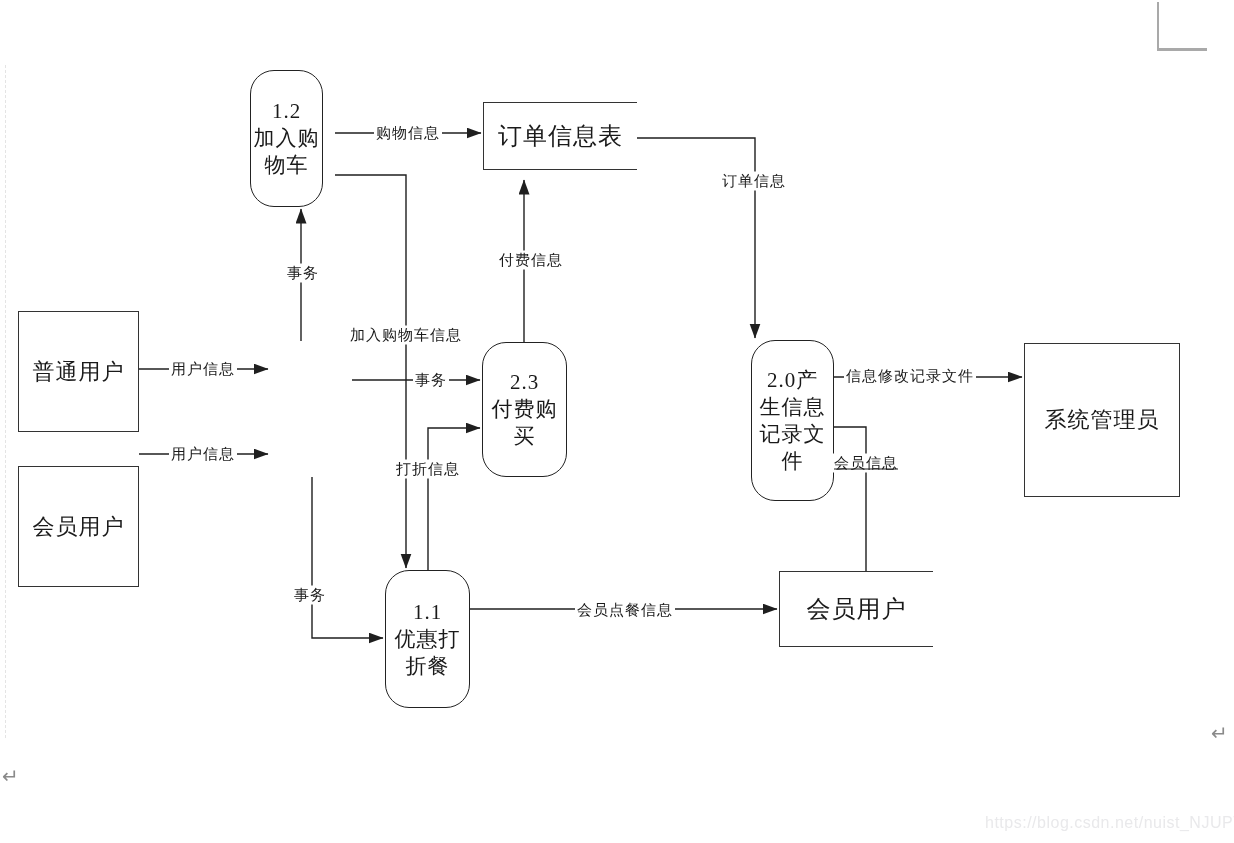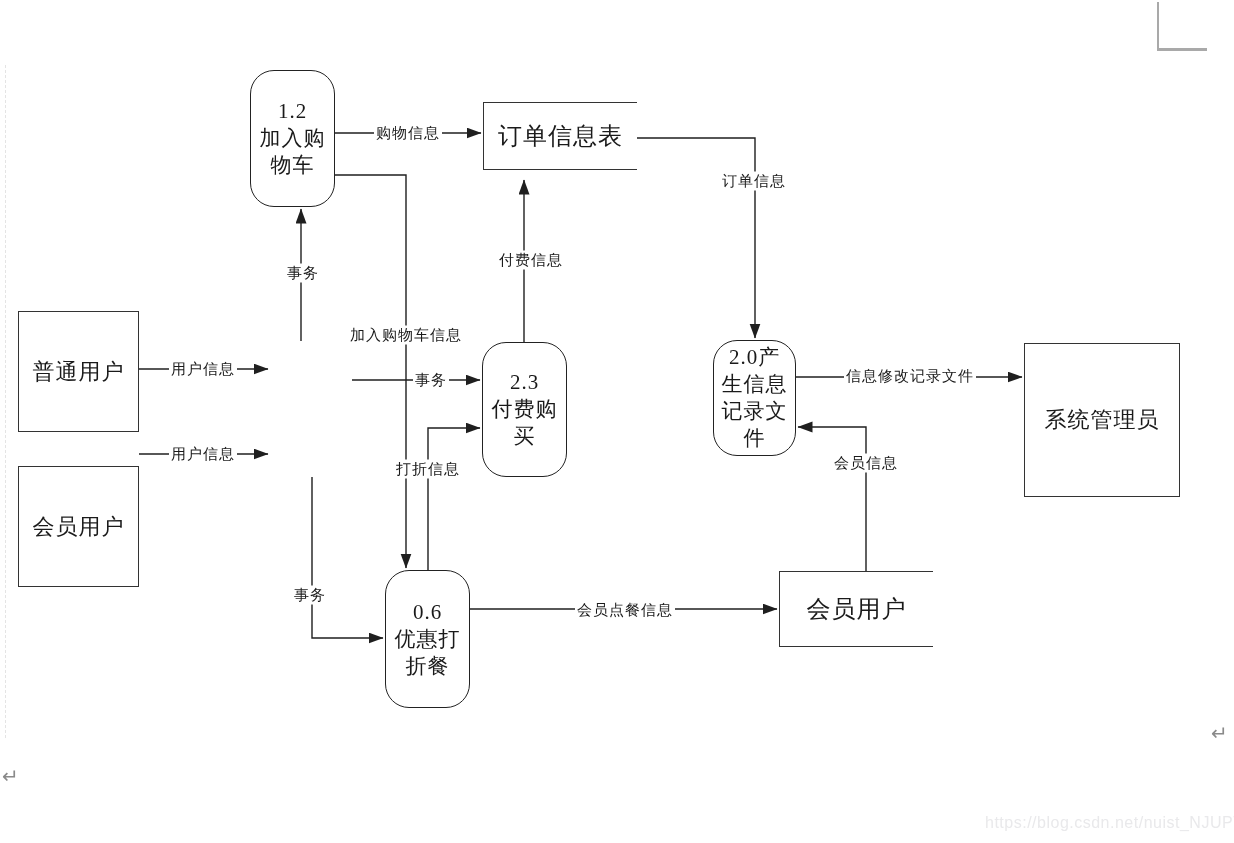--- a/index.html
+++ b/index.html
@@ -91,46 +91,46 @@
     </g>
   </svg>
 
   <div class="node entity" style="left:18px;top:277px;width:121px;height:121px;">普通用户</div>
   <div class="node entity" style="left:18px;top:432px;width:121px;height:121px;">会员用户</div>
   <div class="node entity" style="left:1024px;top:309px;width:156px;height:154px;">系统管理员</div>
 
   <div class="node store" style="left:483px;top:102px;width:154px;height:68px;">订单信息表</div>
   <div class="node store" style="left:779px;top:571px;width:154px;height:76px;">会员用户</div>
 
-  <div class="node process" style="left:250px;top:70px;width:85px;height:137px;">1.2
+  <div class="node process" style="left:250px;top:70px;width:73px;height:137px;">1.2
 加入购
 物车</div>
   <div class="node process" style="left:482px;top:342px;width:85px;height:135px;">2.3
 付费购
 买</div>
-  <div class="node process" style="left:385px;top:570px;width:85px;height:138px;">0.6
+  <div class="node process" style="left:385px;top:570px;width:85px;height:138px;">1.1
 优惠打
 折餐</div>
-  <div class="node process" style="left:713px;top:340px;width:83px;height:116px;">2.0产
+  <div class="node process" style="left:751px;top:340px;width:83px;height:161px;">2.0产
 生信息
 记录文
 件</div>
 
   <div class="flow-label" style="left:203px;top:369px;">用户信息</div>
   <div class="flow-label" style="left:203px;top:454px;">用户信息</div>
   <div class="flow-label" style="left:303px;top:273px;">事务</div>
   <div class="flow-label" style="left:431px;top:380px;">事务</div>
   <div class="flow-label" style="left:310px;top:595px;">事务</div>
   <div class="flow-label" style="left:408px;top:133px;">购物信息</div>
   <div class="flow-label" style="left:406px;top:335px;">加入购物车信息</div>
   <div class="flow-label" style="left:531px;top:260px;">付费信息</div>
   <div class="flow-label" style="left:428px;top:469px;">打折信息</div>
   <div class="flow-label" style="left:754px;top:181px;">订单信息</div>
   <div class="flow-label" style="left:910px;top:376px;">信息修改记录文件</div>
-  <div class="flow-label" style="left:866px;top:463px;">会员信息</div>
+  <div class="flow-label" style="left:866px;top:463px;text-decoration:underline;">会员信息</div>
   <div class="flow-label" style="left:625px;top:610px;">会员点餐信息</div>
 
   <div class="return-mark" style="left:1211px;top:721px;">↵</div>
   <div class="return-mark" style="left:2px;top:764px;">↵</div>
 
 
   <div class="watermark">https://blog.csdn.net/nuist_NJUPT</div>
 
 </div>
 

